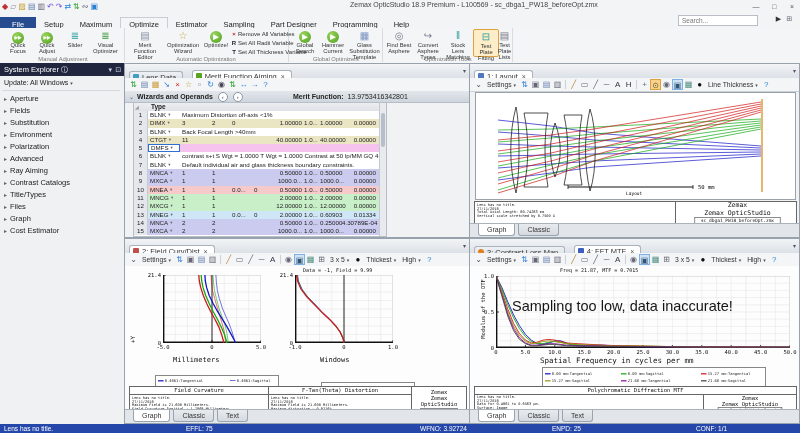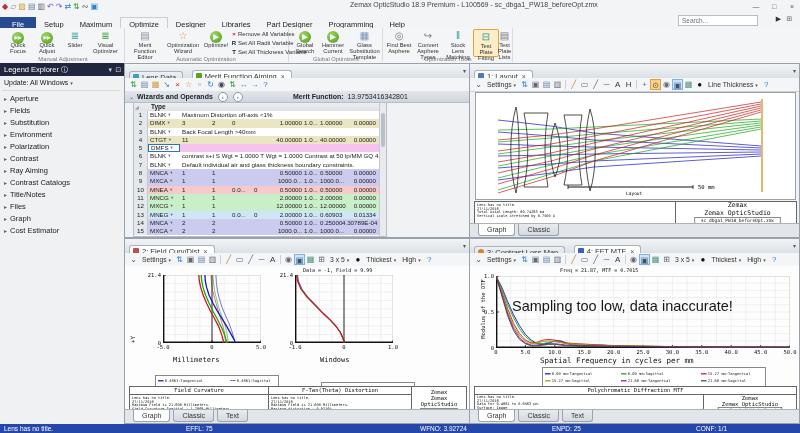--- a/index.html
+++ b/index.html
@@ -139,21 +139,21 @@
       </div>
     <div id="title">Zemax OpticStudio 18.9  Premium - L100569 - sc_dbga1_PW18_beforeOpt.zmx</div>
     <div id="wincontrols">
         <span>—</span>
         <span>□</span>
         <span>×</span>
       </div>
   </div>
 
   <div id="menubar">
-    <div id="menu-tabs"><span class="mtab file">File</span><span class="mtab">Setup</span><span class="mtab">Maximum</span><span class="mtab active">Optimize</span><span class="mtab">Designer</span><span class="mtab">Libraries</span><span class="mtab">Part Designer</span><span class="mtab">Programming</span><span class="mtab">Help</span></div>
+    <div id="menu-tabs"><span class="mtab file">File</span><span class="mtab">Setup</span><span class="mtab">Maximum</span><span class="mtab active">Optimize</span><span class="mtab">Estimator</span><span class="mtab">Sampling</span><span class="mtab">Part Designer</span><span class="mtab">Programming</span><span class="mtab">Help</span></div>
     <input id="searchbox" placeholder="Search..." style="">
     <div id="menu-extra">
         <span style="color: rgb(51, 51, 51);">▶</span>
         <span style="color: rgb(102, 102, 119);">⊞</span>
       </div>
   </div>
 
   <div id="ribbon">
     <div id="ribbon-groups">
         <div class="rgroup" style="left: 2px; width: 122px;">
@@ -276,35 +276,35 @@
               <div>Test</div>
               <div>Plate Lists</div>
             </div>
           </div>
         </div>
       </div>
   </div>
 
   <div id="sidebar">
     <div id="sb-header">
-      <span>Legend Explorer</span><span class="sb-ico">ⓘ</span>
+      <span>System Explorer</span><span class="sb-ico">ⓘ</span>
       <span id="sb-right"><span>▾</span><span>⊡</span></span>
     </div>
     <div id="sb-update"><span>Update: All Windows</span><span class="dd-arr">▾</span></div>
     <div id="sb-sep"></div>
     <div id="sb-items">
         <div class="sb-item"><span class="arr">▸</span><span>Aperture</span></div>
         <div class="sb-item"><span class="arr">▸</span><span>Fields</span></div>
         <div class="sb-item"><span class="arr">▸</span><span>Substitution</span></div>
         <div class="sb-item"><span class="arr">▸</span><span>Environment</span></div>
         <div class="sb-item"><span class="arr">▸</span><span>Polarization</span></div>
-        <div class="sb-item"><span class="arr">▸</span><span>Contrast</span></div>
+        <div class="sb-item"><span class="arr">▸</span><span>Advanced</span></div>
         <div class="sb-item"><span class="arr">▸</span><span>Ray Aiming</span></div>
         <div class="sb-item"><span class="arr">▸</span><span>Contrast Catalogs</span></div>
-        <div class="sb-item"><span class="arr">▸</span><span>Title/Notes</span></div>
+        <div class="sb-item"><span class="arr">▸</span><span>Title/Types</span></div>
         <div class="sb-item"><span class="arr">▸</span><span>Files</span></div>
         <div class="sb-item"><span class="arr">▸</span><span>Graph</span></div>
         <div class="sb-item"><span class="arr">▸</span><span>Cost Estimator</span></div>
       </div>
   </div>
 
   <div class="win" id="editor-win">
     <div class="tabstrip">
       <span class="wtab"><span class="wtab-ic" style="background:#3f9ec1"></span><span>Lens Data</span></span>
       <span class="wtab active"><span class="wtab-ic" style="background:#58a41e"></span><span>Merit Function Aiming</span><span class="tabx">×</span></span>

